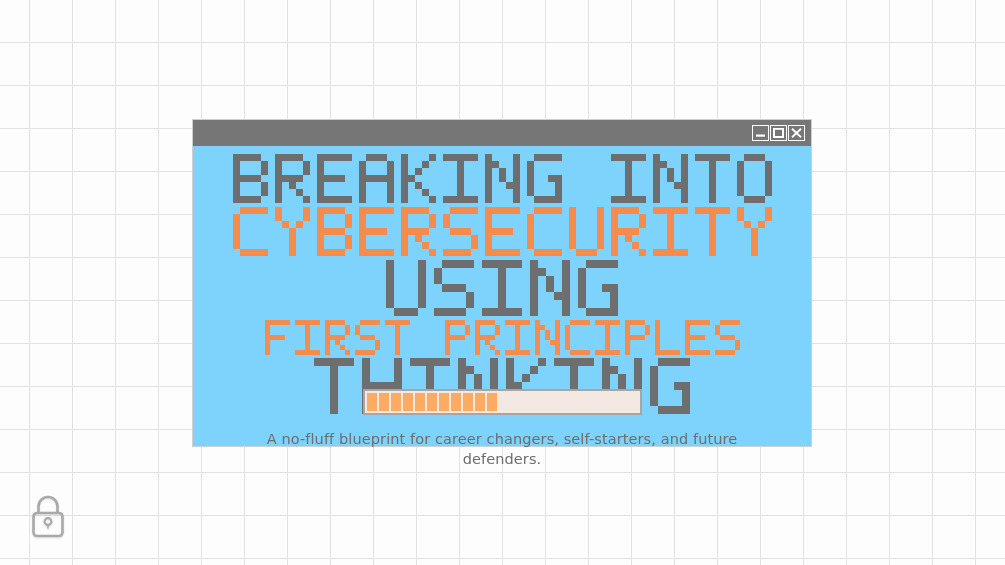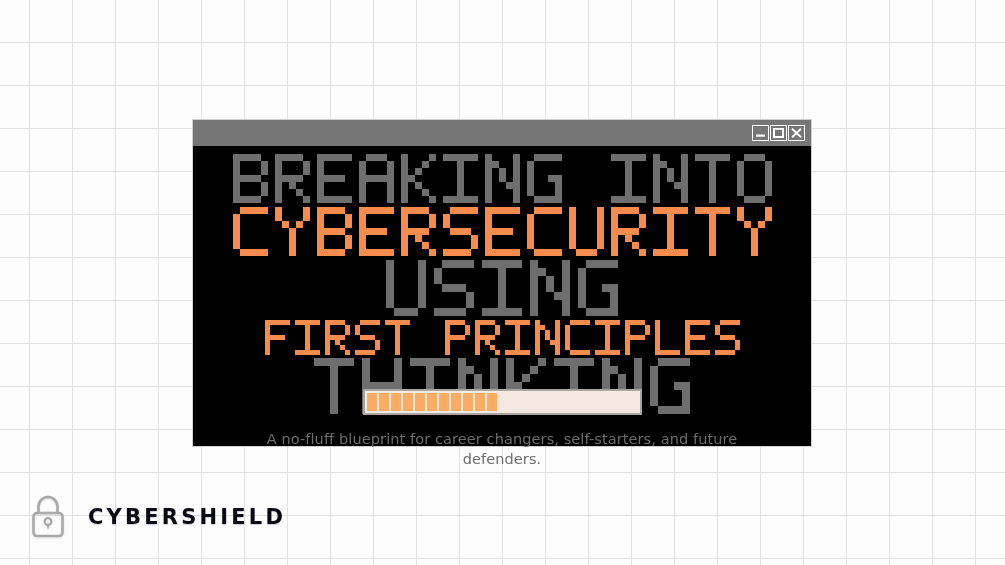--- a/index.html
+++ b/index.html
@@ -34,21 +34,21 @@
     pointer-events: none;
   }
 
   
   .window {
     position: absolute;
     left: 192px;
     top: 119px;
     width: 620px;
     height: 328px;
-    background: #000000;
+    background: #7dd3fc;
     border: 1px solid #cfcfcf;
     box-sizing: border-box;
     display: flex;
     flex-direction: column;
   }
   .titlebar {
     height: 26px;
     background: #767676;
     display: flex;
     align-items: center;
@@ -1067,16 +1067,15 @@
     </div>
   </div>
 
   <div class="brand">
     <svg class="brand-mark" viewBox="0 0 44 50">
       <path d="M12.5 21 L12.5 14.5 A9.5 9.5 0 0 1 31.5 14.5 L31.5 21" fill="none" stroke="#a9a9a9" stroke-width="2.6"></path>
       <rect x="7.5" y="21" width="29" height="23" rx="3.5" ry="3.5" fill="none" stroke="#a9a9a9" stroke-width="2.6"></rect>
       <circle cx="22" cy="29.5" r="3.4" fill="none" stroke="#a9a9a9" stroke-width="2.1"></circle>
       <path d="M20.4 32.2 L22 38.2 L23.6 32.2 Z" fill="#a9a9a9"></path>
     </svg>
-    <div class="brand-name">CYBERSHIELD</div>
   </div>
 
 </div>
 
 </body></html>

